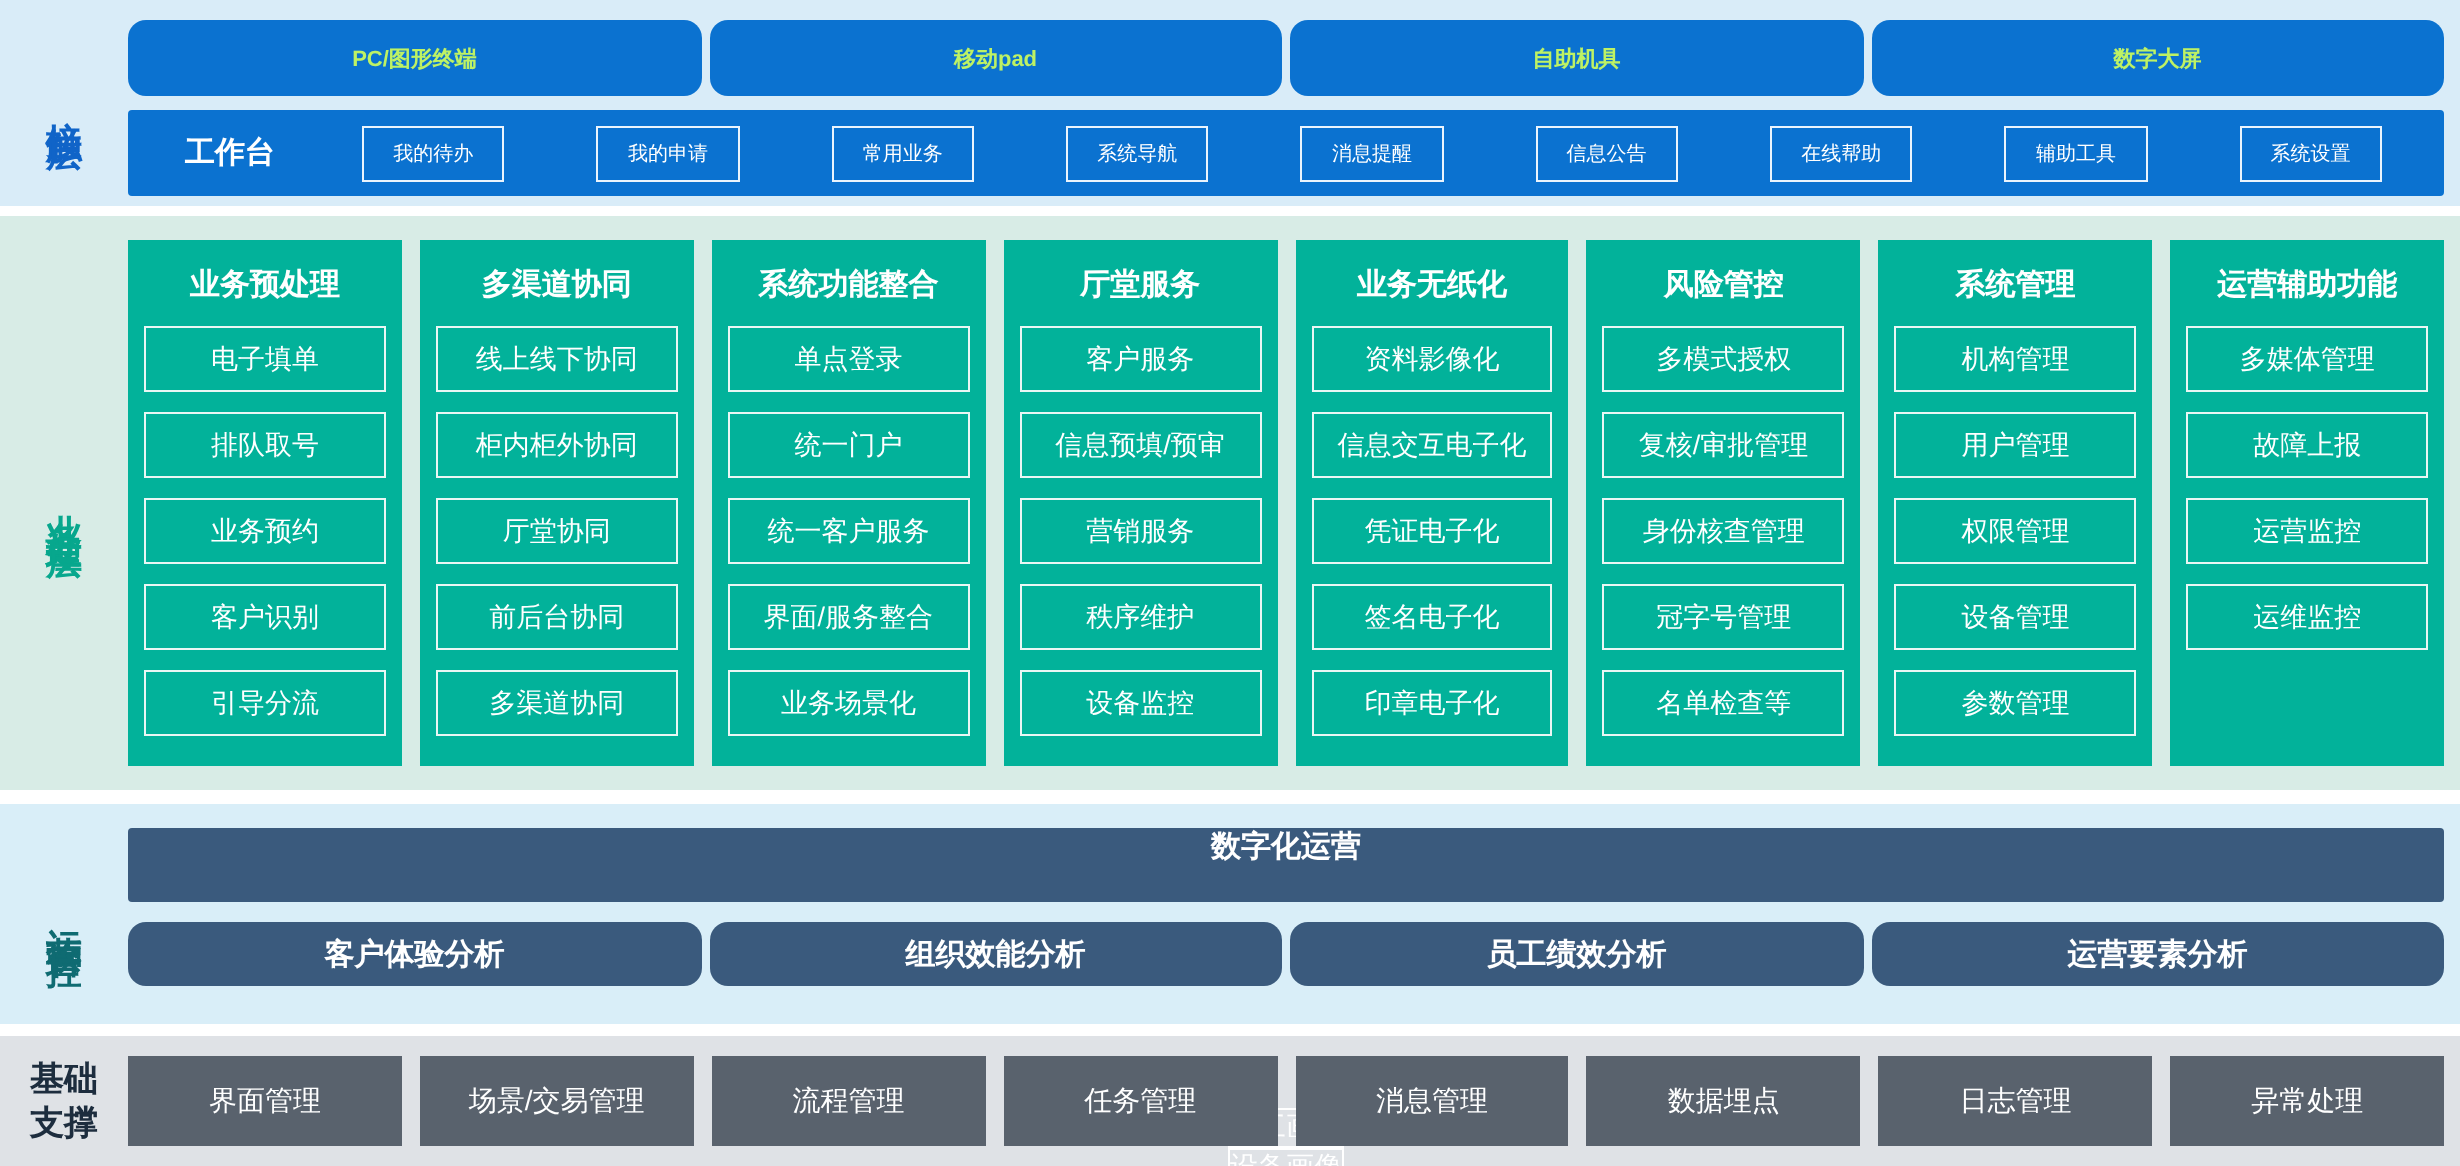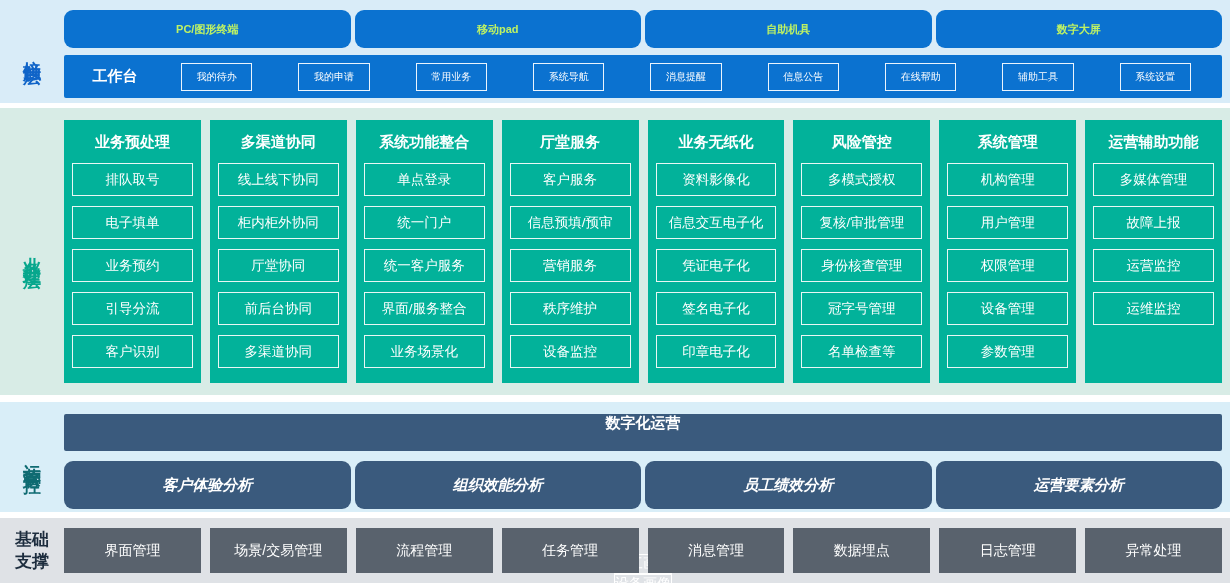--- a/index.html
+++ b/index.html
@@ -72,21 +72,21 @@
   }
   .digital-label {
     width: 140px; flex: 0 0 140px; color: #fff; font-weight: bold;
     font-size: 15px; text-align: center;
   }
   .digital-item {
     flex: 1; height: 27px; border: 1px solid #ffffff; margin: 0 24px;
     color: #fff; font-size: 14px;
     display: flex; align-items: center; justify-content: center;
   }
-  .analysis-row { display: flex; gap: 4px; margin-top: 10px; height: 48px; font-style: italic; }
+  .analysis-row { display: flex; gap: 4px; margin-top: 10px; height: 32px; }
   .analysis-btn {
     flex: 1; background: #3a5a7d; border-radius: 9px;
     color: #fff; font-weight: bold; font-size: 15px;
     display: flex; align-items: center; justify-content: center;
   }
 
   
   .band-foundation { height: 65px; background: #dfe2e6; }
   .foundation-label {
     width: 46px; color: #1d2d3e; font-weight: bold; font-size: 17px;
@@ -130,25 +130,25 @@
 
 <div class="band band-business">
   <div class="side-label-wrap">
     <div class="v-label">业务处理层</div>
   </div>
   <div class="band-content">
     <div class="biz-cols">
 
       <div class="biz-col">
         <div class="biz-col-title">业务预处理</div>
+        <div class="biz-item">电子填单</div>
         <div class="biz-item">排队取号</div>
-        <div class="biz-item">电子填单</div>
         <div class="biz-item">业务预约</div>
+        <div class="biz-item">客户识别</div>
         <div class="biz-item">引导分流</div>
-        <div class="biz-item">客户识别</div>
       </div>
 
       <div class="biz-col">
         <div class="biz-col-title">多渠道协同</div>
         <div class="biz-item">线上线下协同</div>
         <div class="biz-item">柜内柜外协同</div>
         <div class="biz-item">厅堂协同</div>
         <div class="biz-item">前后台协同</div>
         <div class="biz-item">多渠道协同</div>
       </div>

